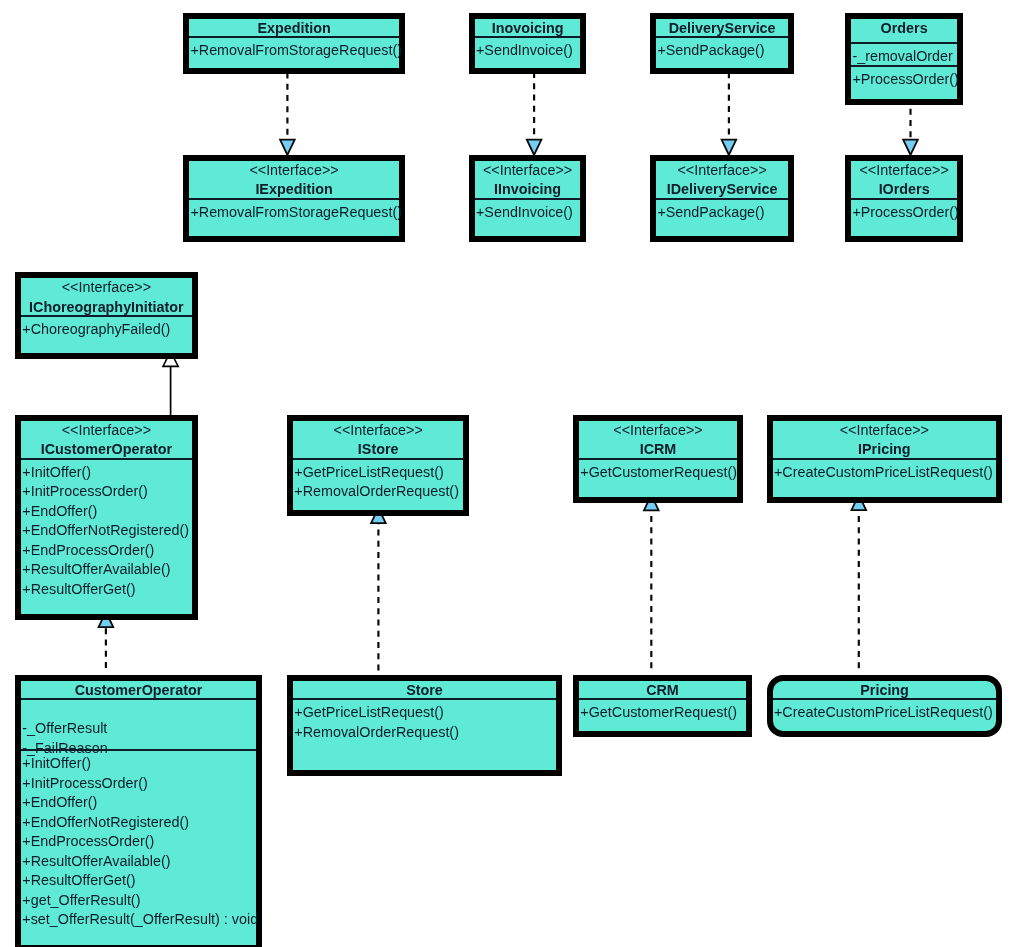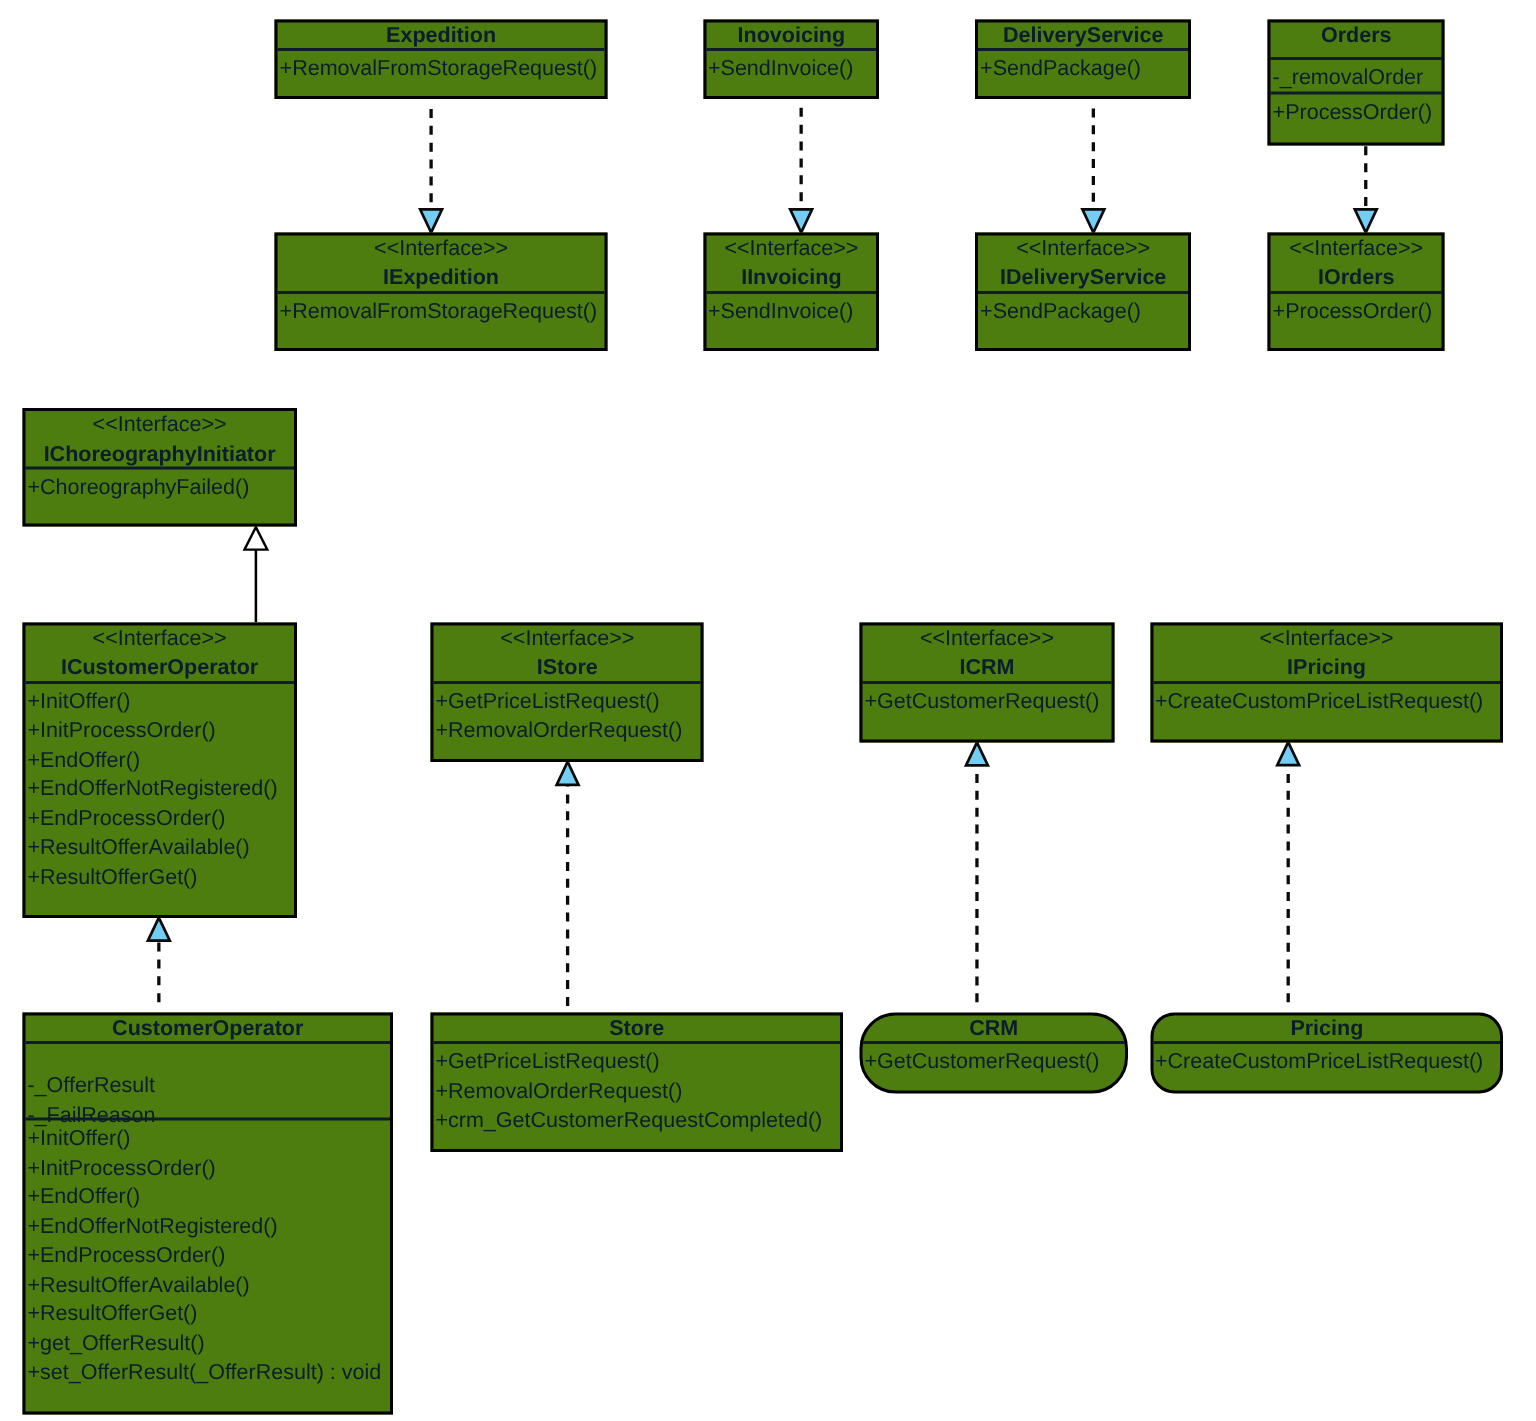--- a/index.html
+++ b/index.html
@@ -1,20 +1,20 @@
 <!DOCTYPE html>
 <html><head>
 <meta charset="utf-8">
 <title>UML Class Diagram</title>
 <style>
   html,body{margin:0;padding:0;background:#ffffff;}
   #canvas{position:relative;width:1024px;height:947px;background:#ffffff;overflow:hidden;
           font-family:"Liberation Sans",sans-serif;}
-  .uml-class{position:absolute;box-sizing:border-box;background:#4d7c0f;
-             border:2px solid #000000;}
+  .uml-class{position:absolute;box-sizing:border-box;background:#5eead4;
+             border:6px solid #000000;}
   .compartment{position:relative;box-sizing:border-box;}
   .compartment.sep{border-top:2px solid #0e1c2a;}
   .line{font-size:14.35px;line-height:19.45px;white-space:nowrap;color:#0c1d2b;}
   .line.ctr{text-align:center;}
   .line.bold{font-weight:700;}
   .line.left{padding-left:1.3px;}
   svg.links{position:absolute;left:0;top:0;width:1024px;height:947px;}
 </style>
 </head>
 <body>
@@ -203,24 +203,23 @@
       <div class="line left">+set_OfferResult(_OfferResult) : void</div>
     </div>
   </div>
   <div class="uml-class" style="left:287px;top:674.9px;width:275px;">
     <div class="compartment" style="height:17.5px;padding-top:0px;">
       <div class="line ctr bold">Store</div>
     </div>
     <div class="compartment sep" style="height:71.5px;padding-top:3px;">
       <div class="line left">+GetPriceListRequest()</div>
       <div class="line left">+RemovalOrderRequest()</div>
-      <div class="line left">+crm_GetCustomerRequestCompleted()</div>
-    </div>
-  </div>
-  <div class="uml-class" style="left:573px;top:674.9px;width:179px;border-radius:24px;">
+    </div>
+  </div>
+  <div class="uml-class" style="left:573px;top:674.9px;width:179px;">
     <div class="compartment" style="height:17.5px;padding-top:0px;">
       <div class="line ctr bold">CRM</div>
     </div>
     <div class="compartment sep" style="height:32.3px;padding-top:3px;">
       <div class="line left">+GetCustomerRequest()</div>
     </div>
   </div>
   <div class="uml-class" style="left:766.7px;top:674.9px;width:235.8px;border-radius:16px;">
     <div class="compartment" style="height:17.5px;padding-top:0px;">
       <div class="line ctr bold">Pricing</div>

